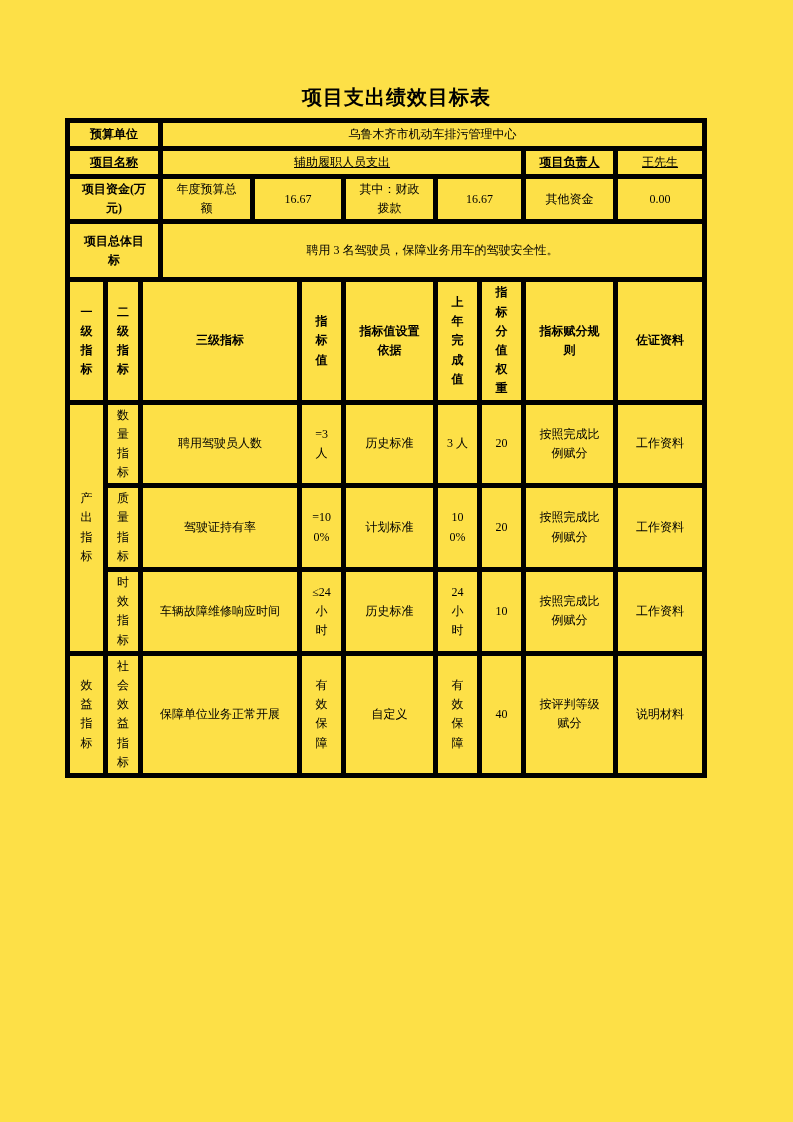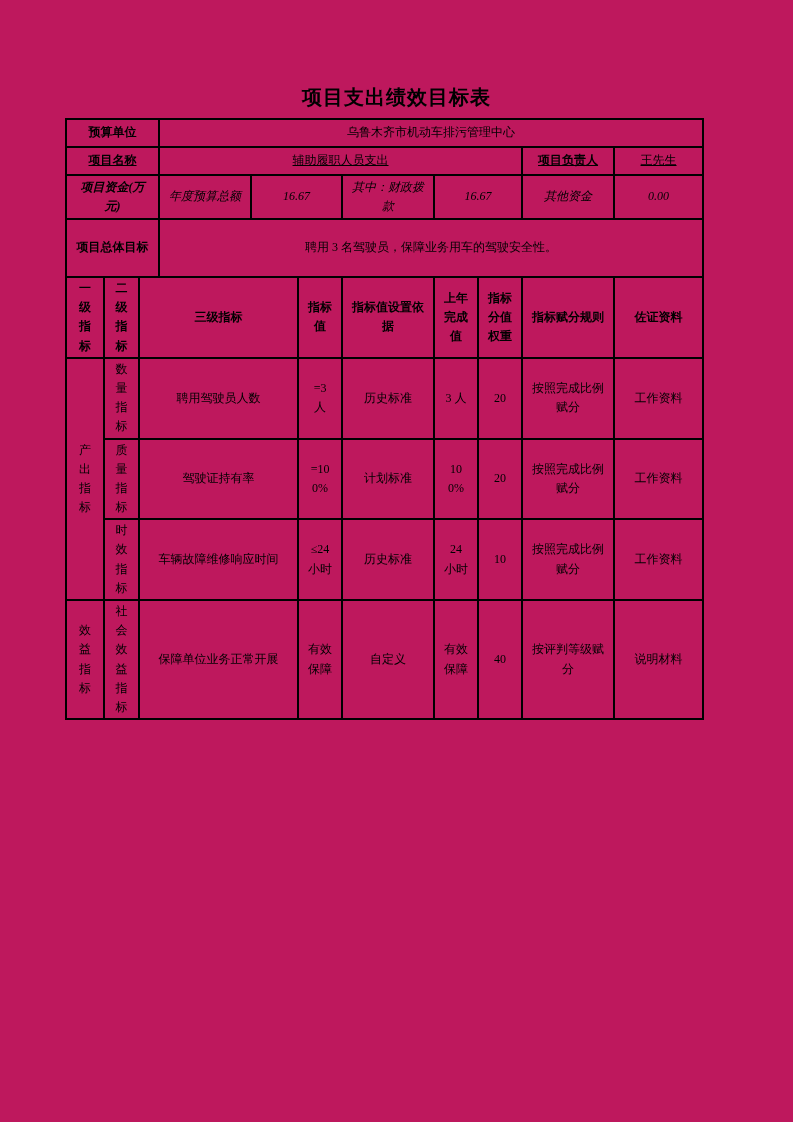--- a/index.html
+++ b/index.html
@@ -1,19 +1,19 @@
 <!DOCTYPE html>
 <html><head>
 <meta charset="utf-8">
 <style>
   html, body { margin:0; padding:0; background:#ffffff; }
   .page {
     position:relative;
     width:793px; height:1122px;
-    background:#be185d;
+    background:#fde047;
     color:#000;
     font-family:"Liberation Serif","DejaVu Serif",serif;
     box-sizing:border-box;
     padding-top:84px;
     overflow:hidden;
   }
   .title {
     text-align:center;
     font-size:20px;
     font-weight:bold;
@@ -27,35 +27,35 @@
     line-height:1.3;
   }
   table.perf {
     border-collapse:collapse;
     table-layout:fixed;
     margin:8px 0 0 65px;
     width:637px;
     border:2px solid #000;
   }
   table.perf td {
-    border:2px solid #000000;
+    border:5px solid #000000;
     text-align:center;
     vertical-align:middle;
     font-size:12px;
     line-height:1.6;
     padding:1px 9px;
     overflow:hidden;
     word-break:break-all;
   }
   td.bold { font-weight:bold; }
   tr.hdr td { font-weight:bold; }
   td.goal-text { text-align:left; padding-left:6px; word-break:normal; }
   tr.r1 { height:28px; }
   tr.r2 { height:28px;text-decoration:underline; }
-  tr.r3 { height:44px;font-style:italic; }
+  tr.r3 { height:44px; }
   tr.r4 { height:58px; }
   tr.r5 { height:70px; }
   tr.r6 { height:43px; }
   tr.r7 { height:44px; }
   tr.r8 { height:41px;margin-left:26px; }
   tr.r9 { height:57px; }
   .footer {
     position:absolute;
     top:1020px; left:0; right:0;
     text-align:center;

